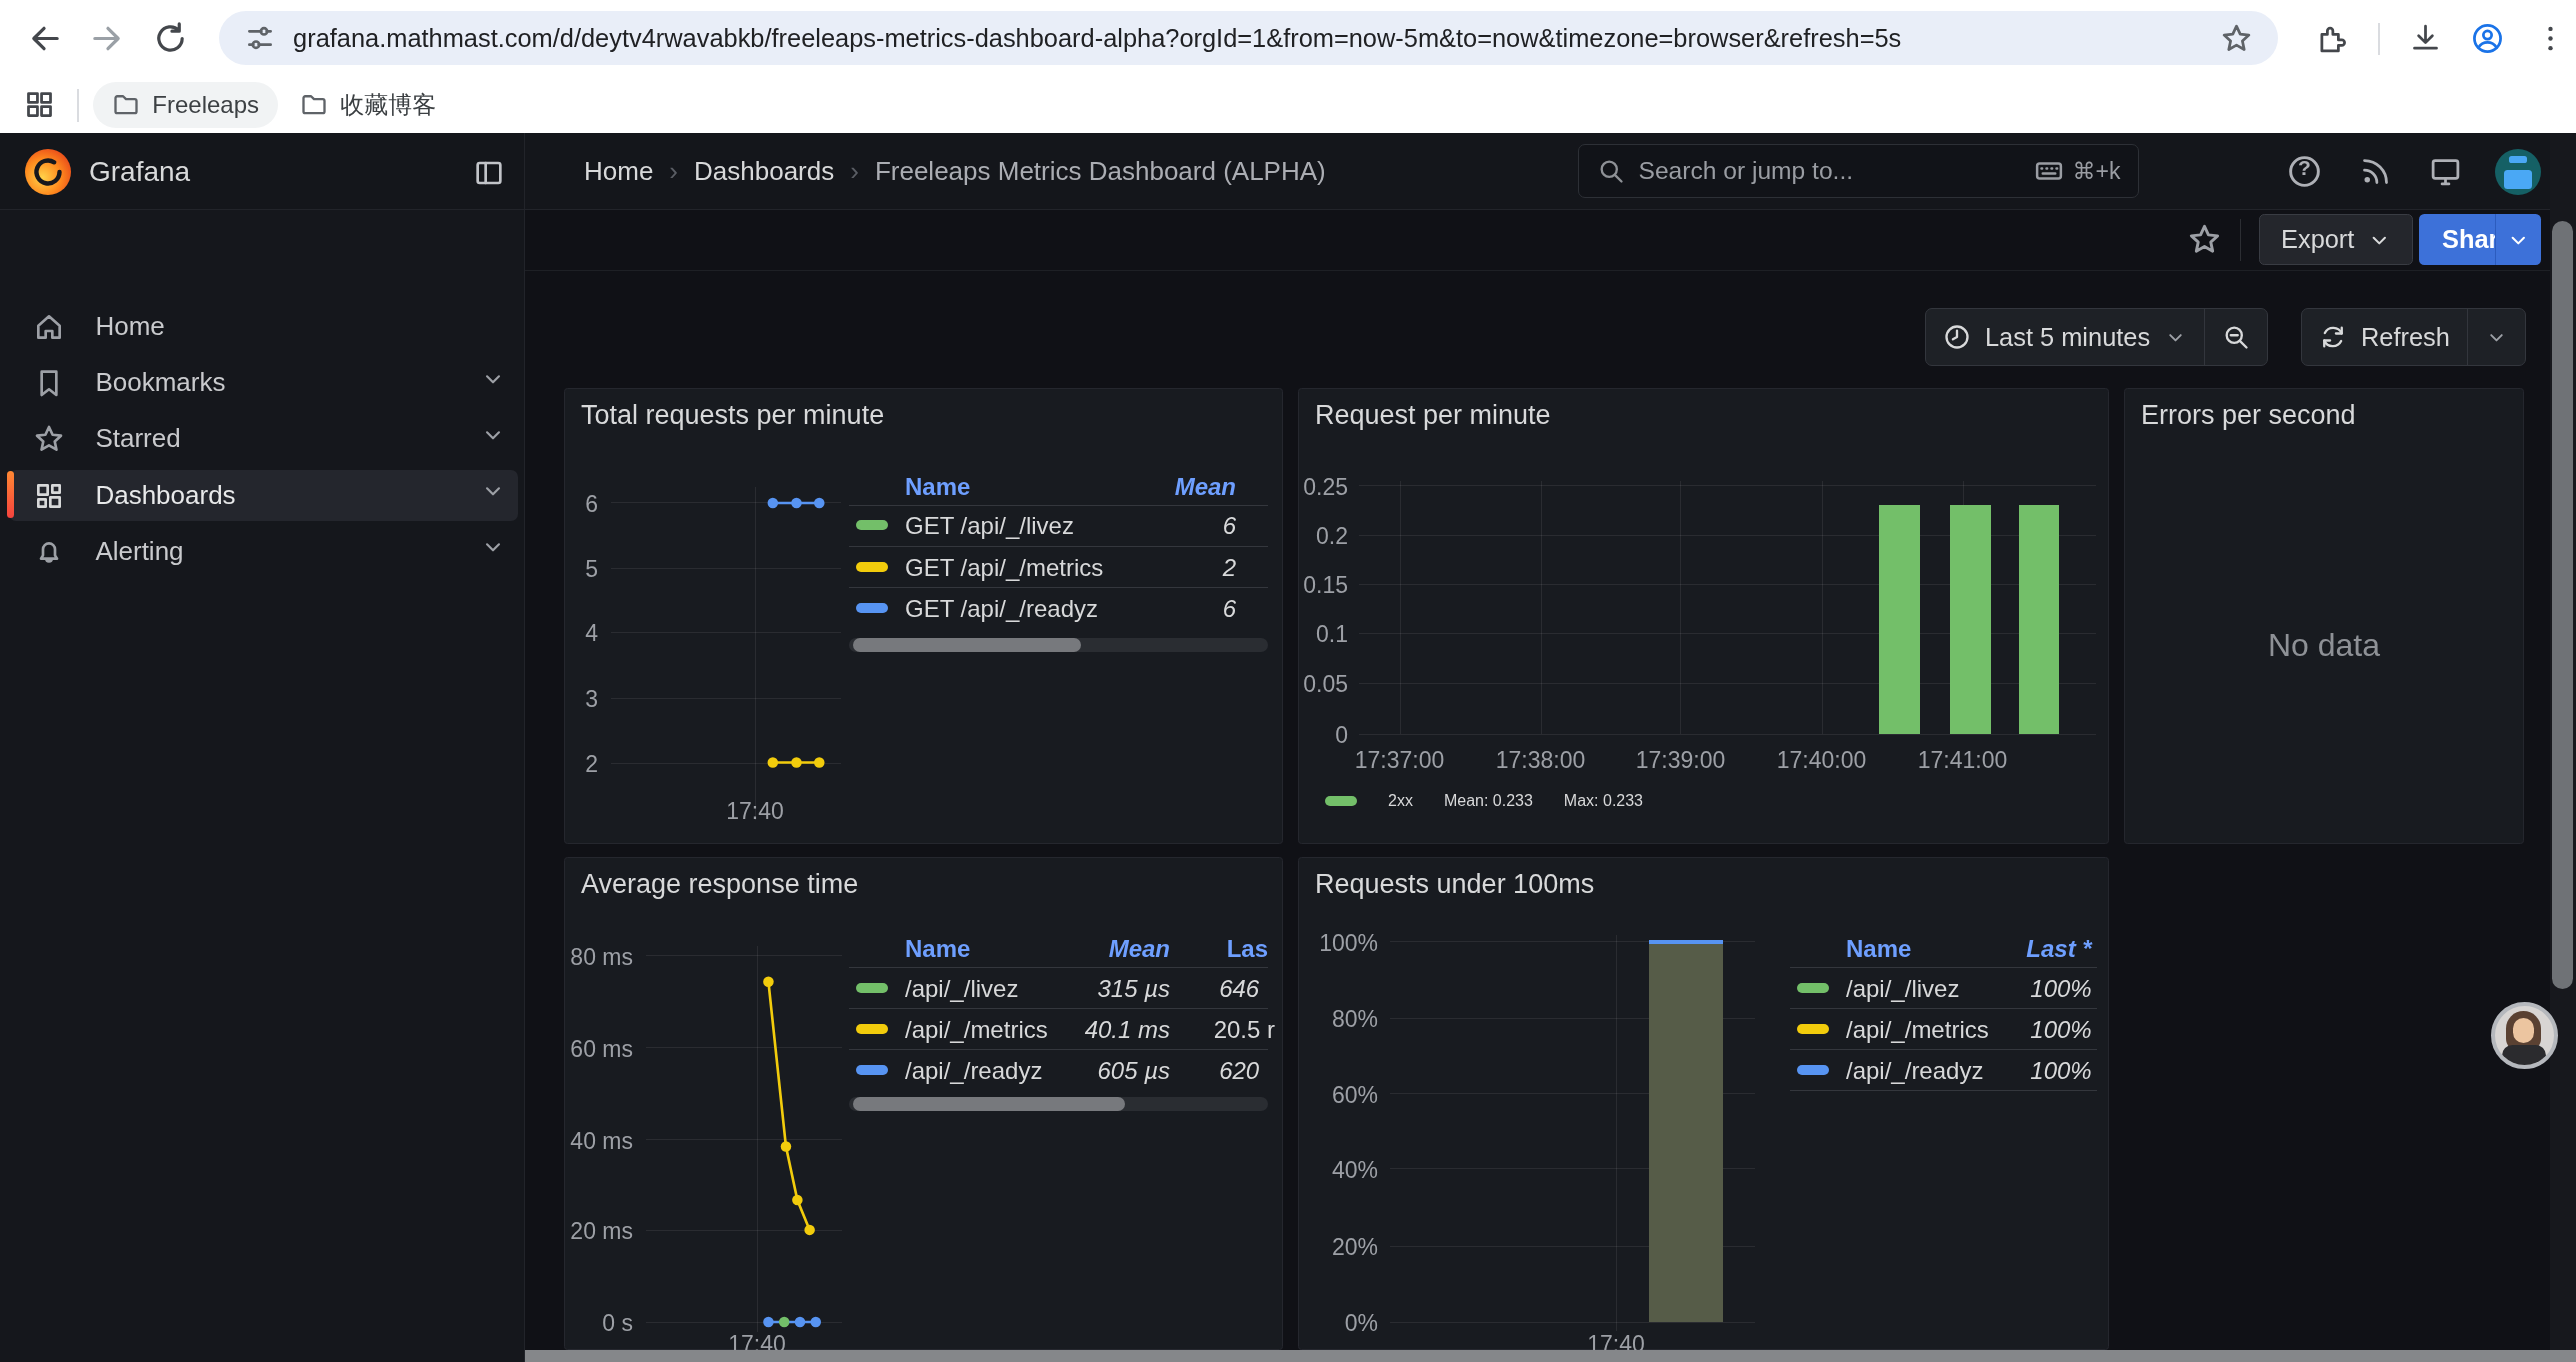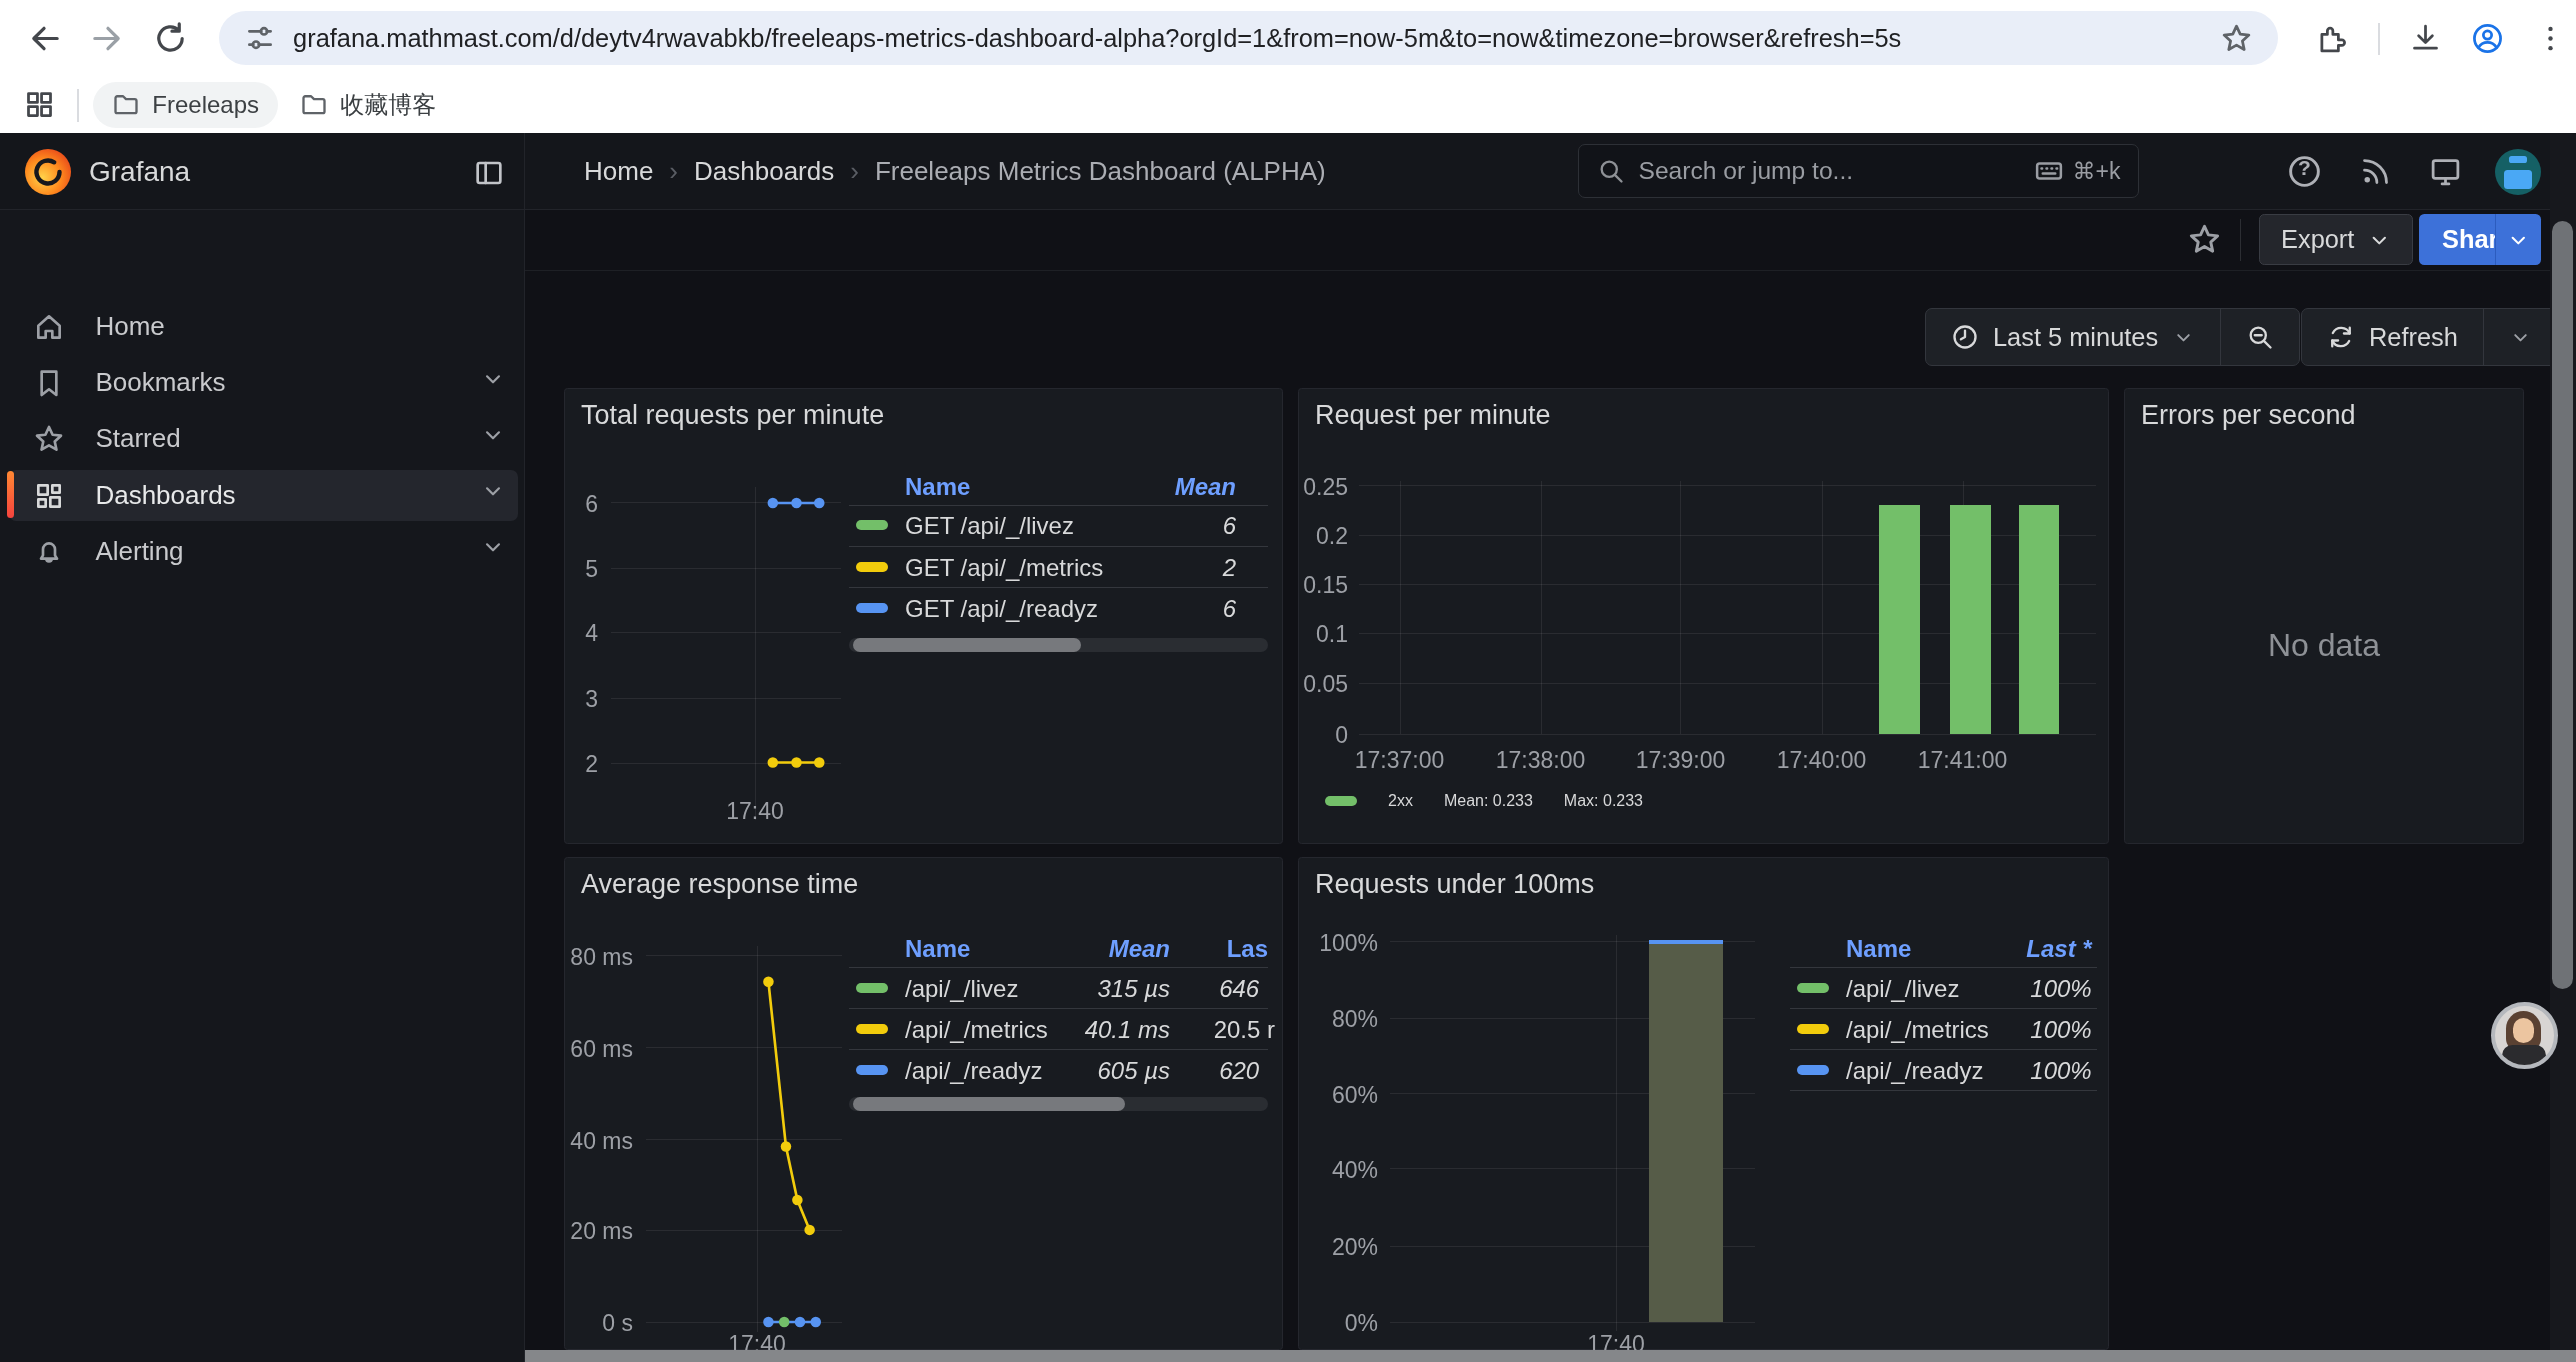--- a/index.html
+++ b/index.html
@@ -59,21 +59,21 @@
              color:#d8d9da; font-size:25.4px; font-weight:500; }
   .btn-pri { display:flex; align-items:center; height:51px; padding:0 23px;
              background:#3d71d9; border-radius:5.3px 0 0 5.3px; color:#ffffff;
              font-size:25.4px; font-weight:700; }
   .btn-pri-caret { width:46px; height:51px; background:#3d71d9; border-radius:0 5.3px 5.3px 0;
                    border-left:1.8px solid #2c5cbe; display:flex; align-items:center;
                    justify-content:center; color:#fff; }
 
   .pill-group { display:flex; align-items:center; height:58px; background:#1e2126;
                 border:0.9px solid #33363d; border-radius:7px; color:#d8d9da; }
-  .pg-seg { display:flex; align-items:center; gap:14px; padding:0 25px; height:100%;
+  .pg-seg { display:flex; align-items:center; gap:14px; padding:0 17px; height:100%;
             font-size:25.4px; font-weight:500;justify-content:flex-end; }
   .pg-div { width:0.9px; height:100%; background:#33363d; }
 
   
   .panel { position:absolute; background:#181b20; border:0.9px solid #25272e; border-radius:3.5px; }
   .p-title { position:absolute; left:16px; top:10.5px; font-size:27px; font-weight:500; color:#d8d9da; }
   .tick { position:absolute; font-size:23px; color:#9da0a6; }
   .tick.r { text-align:right; }
   .grid-h { position:absolute; height:0.9px; background:rgba(255,255,255,0.08); }
   .grid-v { position:absolute; width:0.9px; background:rgba(255,255,255,0.08); }

